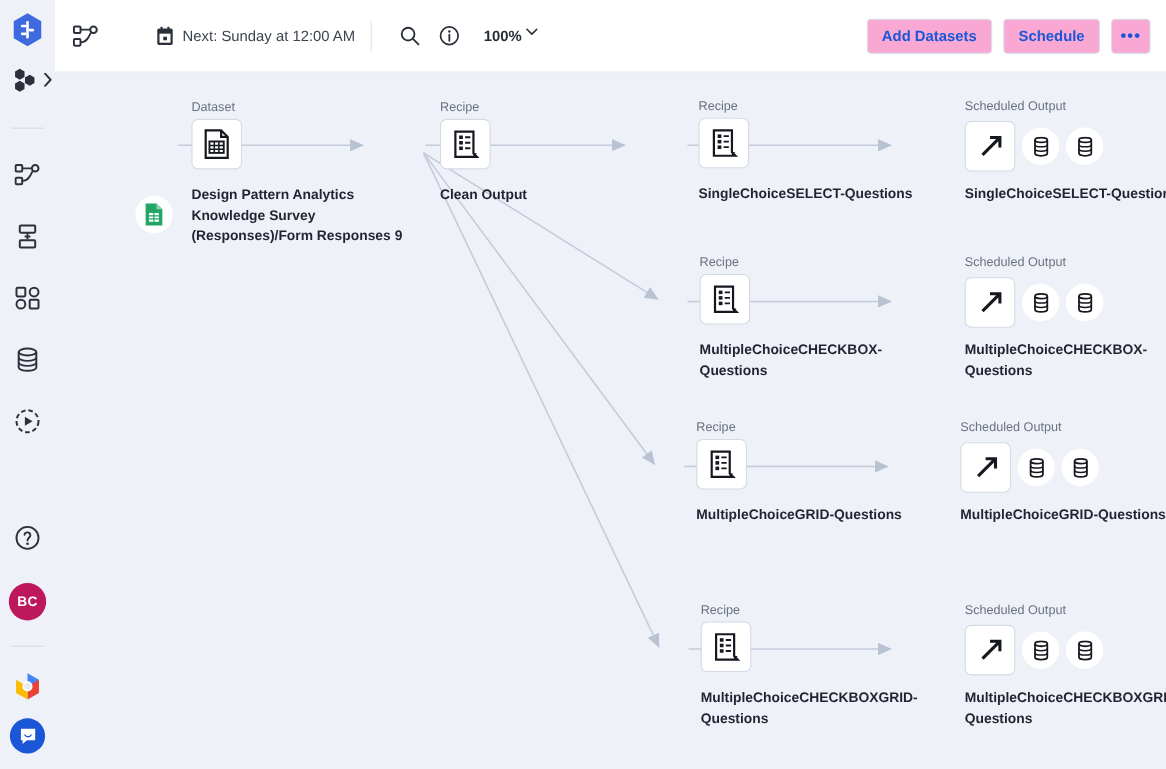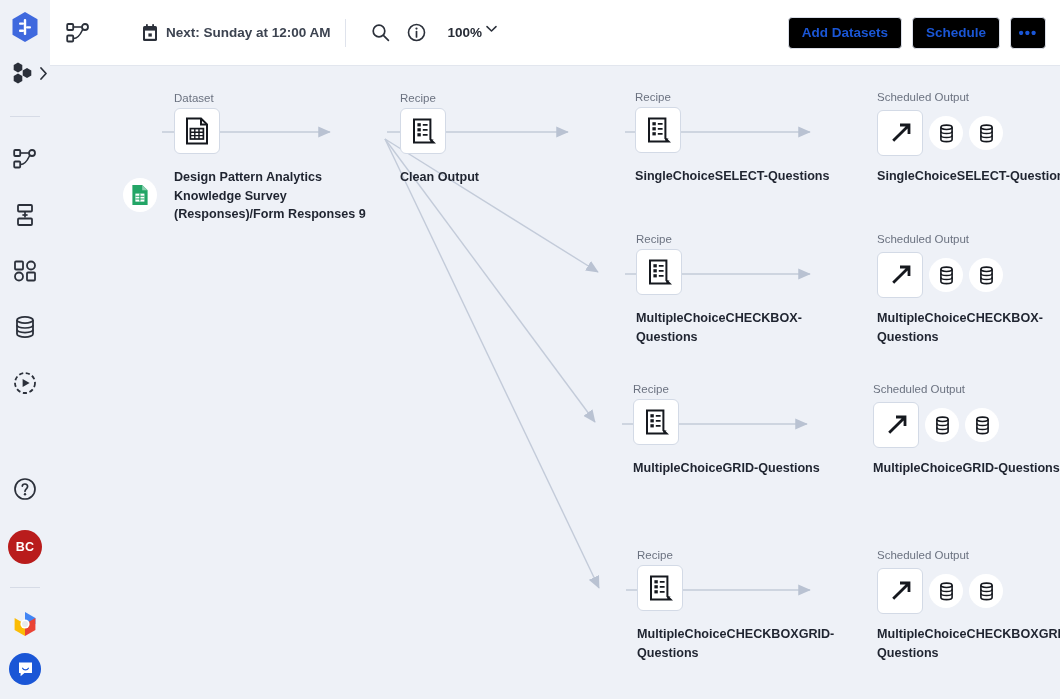--- a/index.html
+++ b/index.html
@@ -21,21 +21,21 @@
   }
   .rail-logo { margin-top: 10px; width: 34px; height: 34px; display:flex; align-items:center; justify-content:center; }
   .rail-item {
     width: 50px; height: 56px;
     display: flex; align-items: center; justify-content: center;
     position: relative;
   }
   .rail-sep { width: 30px; height: 1px; background: #d6dbe6; margin: 4px 0; }
   .avatar {
     width: 34px; height: 34px; border-radius: 50%;
-    background: #b91c1c; color: #fff;
+    background: #be185d; color: #fff;
     font-size: 12.5px; font-weight: bold; letter-spacing: .3px;
     display: flex; align-items: center; justify-content: center;
   }
   .chat-bubble {
     width: 32px; height: 32px; border-radius: 50%;
     background: #1a56d6;
     display:flex; align-items:center; justify-content:center;
   }
 
   
@@ -52,38 +52,38 @@
     padding: 0 14px 0 16px;
     border-bottom: 1px solid #e2e6ee;
   }
   .topbar-title {
     font-size: 15.5px; font-weight: bold; color: #262b35;
     margin-left: 10px; white-space: nowrap;
   }
   .topbar-sched {
     display: flex; align-items: center; gap: 8px;
     margin-left: 52px;
-    font-size: 13.5px; color: #3c4350; white-space: nowrap; font-weight: bold;
+    font-size: 13.5px; color: #3c4350; white-space: nowrap;
   }
   .divider-v { width: 1px; height: 28px; background: #dfe3ec; margin: 0 14px; }
   .icon-btn {
     width: 30px; height: 30px; border-radius: 50%;
     display: flex; align-items: center; justify-content: center;
     margin-left: 6px;
   }
   .zoom-ctl {
     display: flex; align-items: flex-start; gap: 4px;
     margin-left: 16px; font-size: 13.5px; font-weight: bold; color: #262b35;
     white-space: nowrap;
   }
   .spacer { flex: 1 1 auto; }
   .btn {
     height: 32px; padding: 0 13px;
     border: 1px solid #dadee8; border-radius: 4px;
-    background: #000000; color: #1a56d6;
+    background: #f9a8d4; color: #1a56d6;
     font-size: 13.5px; font-weight: bold;
     font-family: "Liberation Sans", sans-serif;
     display: flex; align-items: center; justify-content: center;
     margin-left: 10px; white-space: nowrap;
   }
   .btn-dots { width: 36px; padding: 0; letter-spacing: 1px; font-size: 15px; }
 
   
   .canvas {
     position: relative; flex: 1 1 auto; overflow: hidden;

